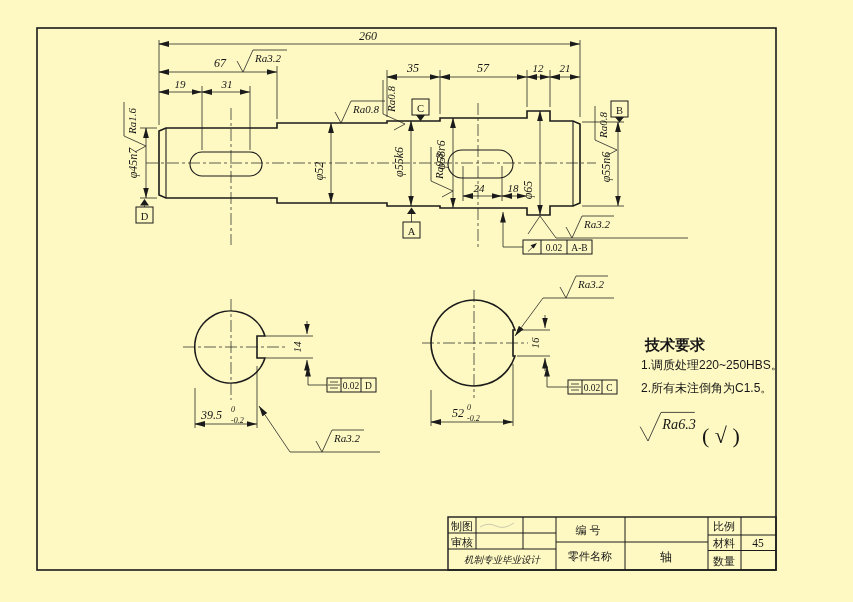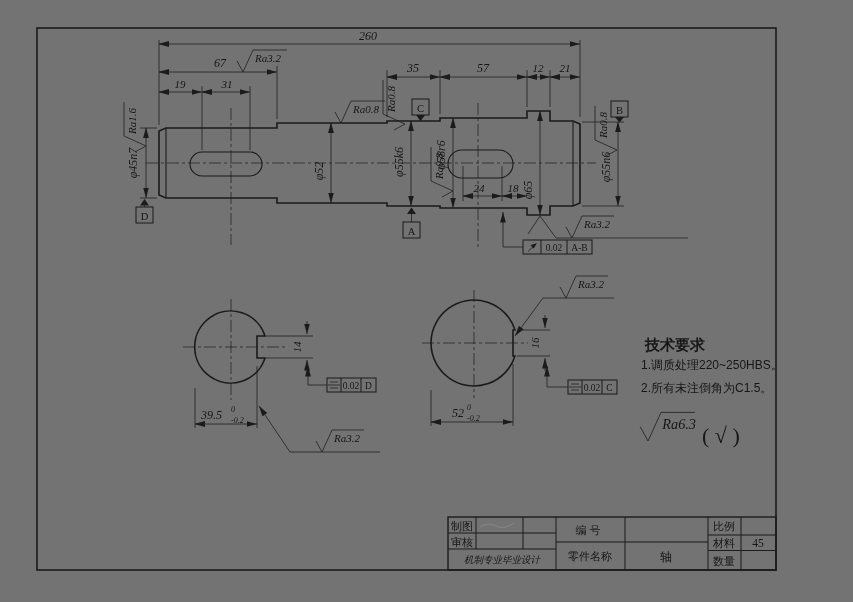--- a/index.html
+++ b/index.html
@@ -1,16 +1,16 @@
 <!DOCTYPE html>
 <html><head>
 <meta charset="utf-8">
 <style>
   html,body{margin:0;padding:0;background:#fff;}
-  .page{position:relative;width:853px;height:602px;background:#737373;overflow:hidden;
+  .page{position:relative;width:853px;height:602px;background:#fef9c3;overflow:hidden;
         font-family:"Liberation Sans",sans-serif;}
   svg{position:absolute;left:0;top:0;}
   
   .o  {stroke:#1b1b1b;stroke-width:1.6;fill:none;stroke-linejoin:miter;}
   .m  {stroke:#1b1b1b;stroke-width:1.1;fill:none;}
   .t  {stroke:#1b1b1b;stroke-width:.75;fill:none;}
   .cl {stroke:#1b1b1b;stroke-width:.7;fill:none;stroke-dasharray:12 3 3 3;}
   .fr {stroke:#1b1b1b;stroke-width:1.6;fill:none;}
   .tb {stroke:#1b1b1b;stroke-width:1;fill:none;}
   .blk{fill:#1b1b1b;stroke:none;}

